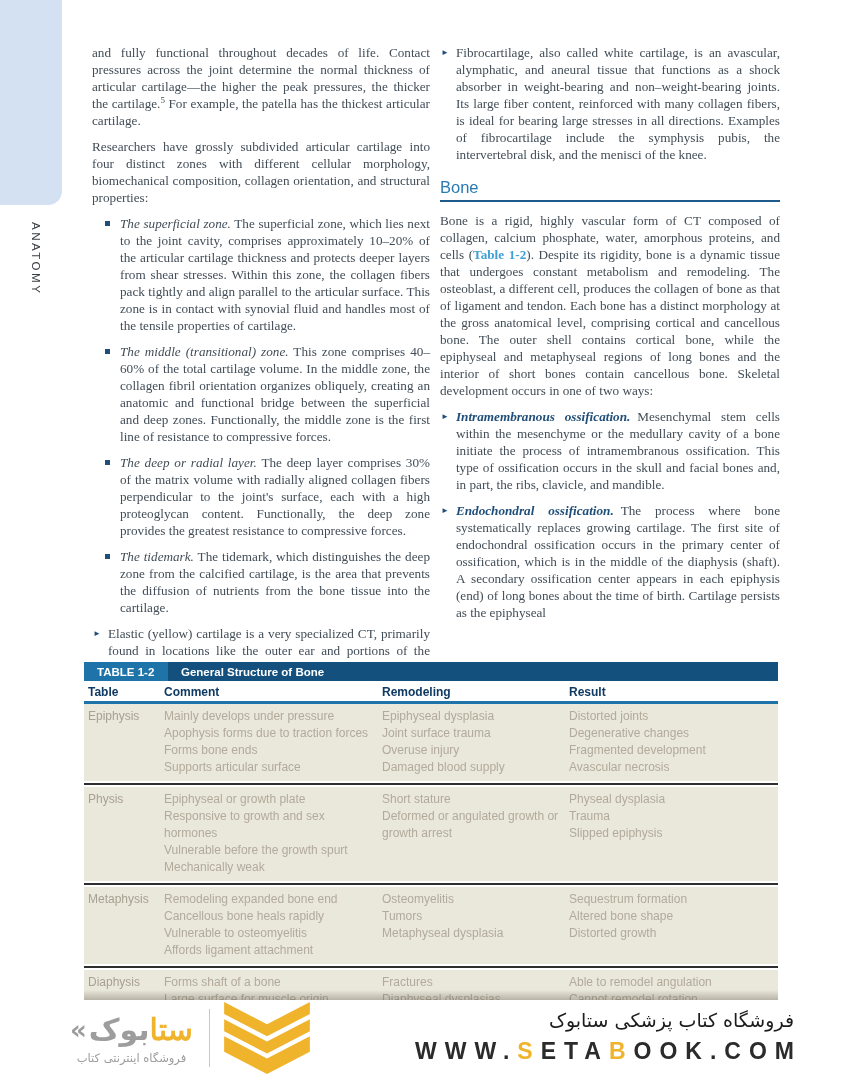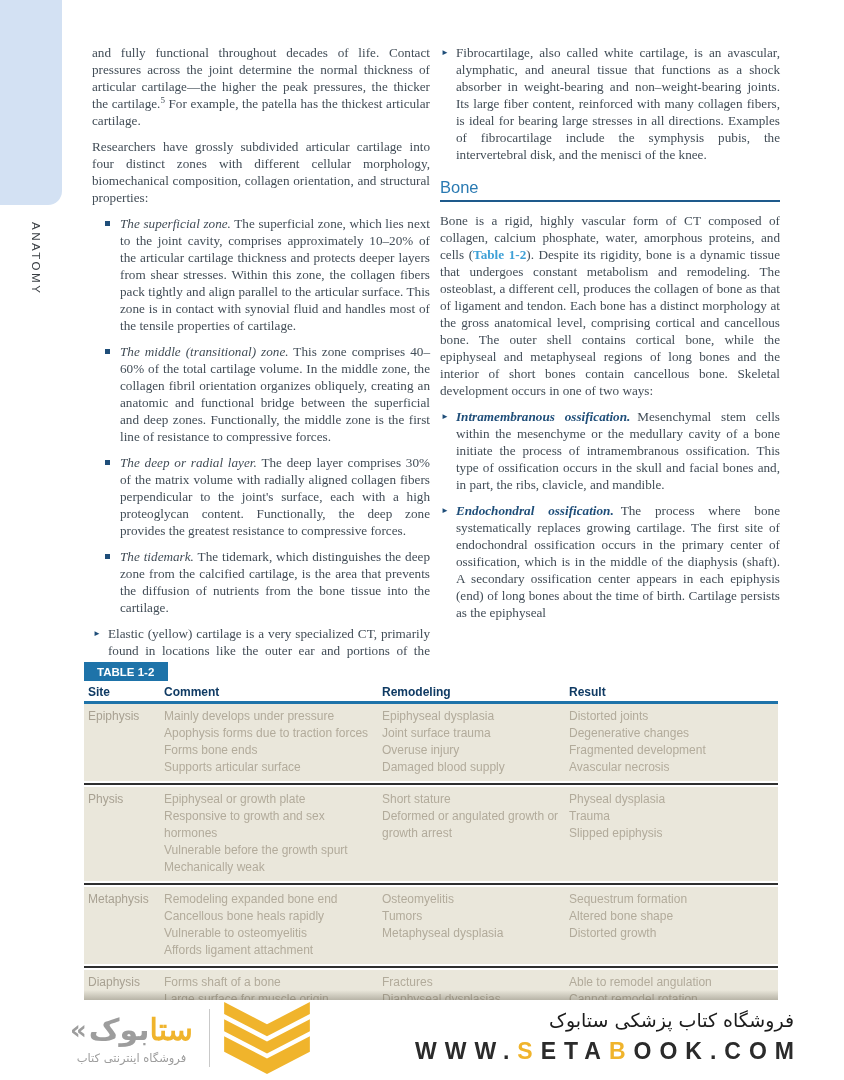--- a/index.html
+++ b/index.html
@@ -116,23 +116,24 @@
     </div>
     <div class="aitem">
       <span class="arrow">►</span>
       <div class="atext"><span class="lead">Endochondral ossification.</span><span>The process where bone systematically replaces growing cartilage. The first site of endochondral ossification occurs in the primary center of ossification, which is in the middle of the diaphysis (shaft). A secondary ossification center appears in each epiphysis (end) of long bones about the time of birth. Cartilage persists as the epiphyseal</span></div>
     </div>
   </div>
 
   <div class="tbl">
     <div class="tbl-bar">
       <div class="tbl-label">TABLE 1-2</div>
+      <div class="tbl-title">General Structure of Bone</div>
     </div>
     <div class="tbl-head">
-      <div>Site</div>
+      <div>Table</div>
       <div>Comment</div>
       <div>Remodeling</div>
       <div>Result</div>
     </div>
 
     <div class="tbl-row">
       <div class="site">Epiphysis</div>
       <div>Mainly develops under pressure
 Apophysis forms due to traction forces
 Forms bone ends

